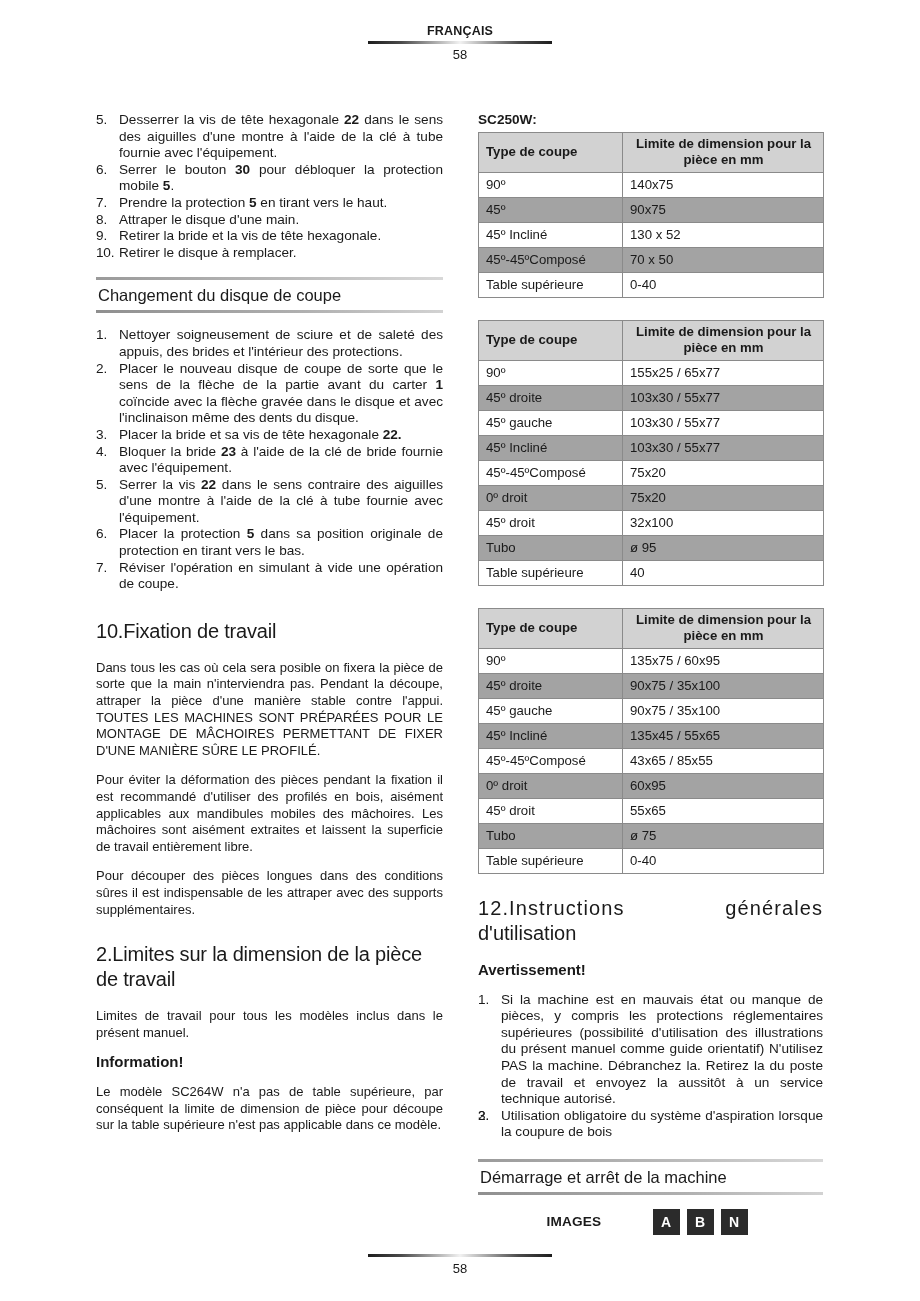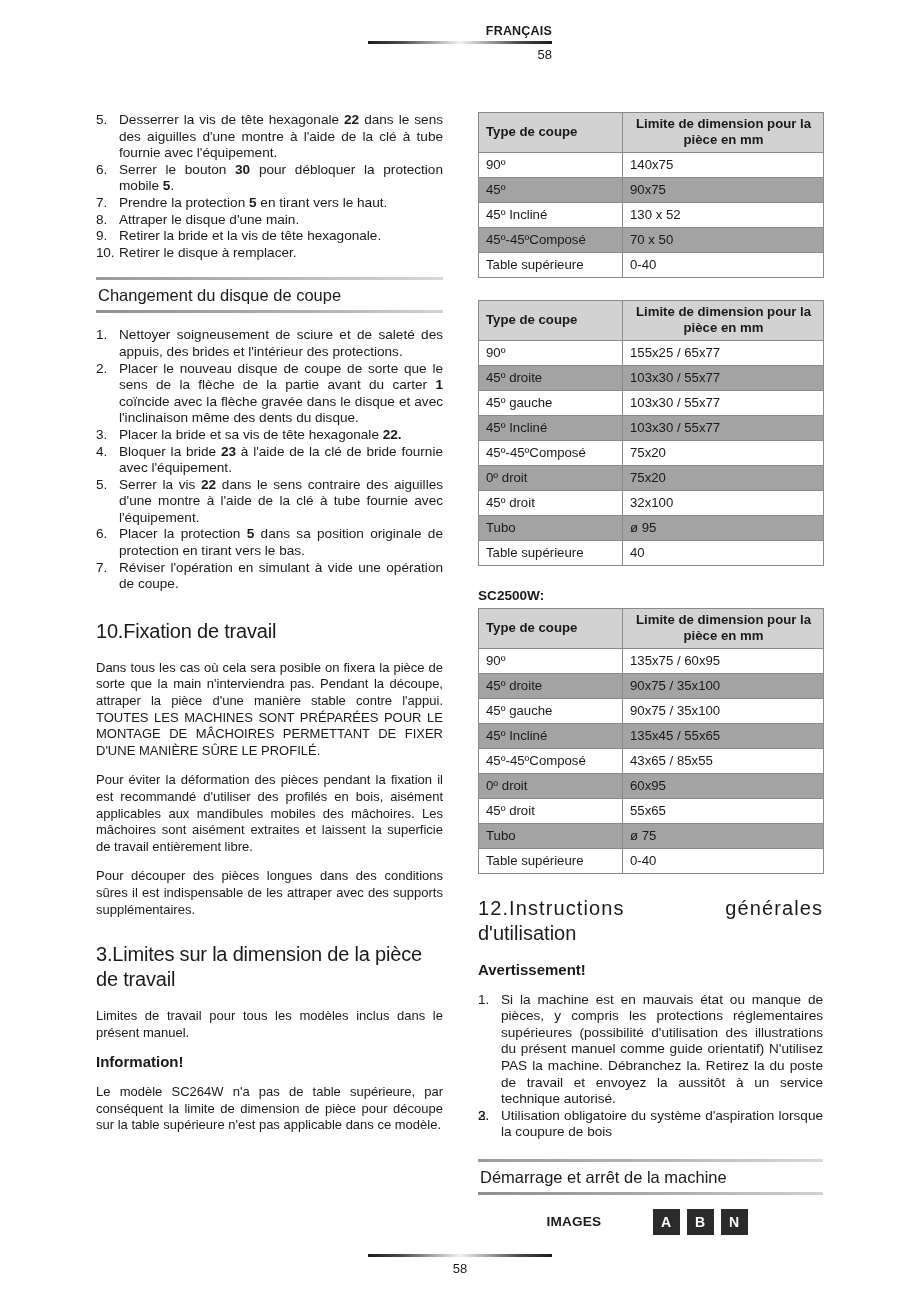--- a/index.html
+++ b/index.html
@@ -13,21 +13,21 @@
     position: relative;
     overflow: hidden;
   }
 
   
   .page-header {
     position: absolute;
     left: 368px;
     top: 24px;
     width: 184px;
-    text-align: right;
+    text-align: center;
   }
   .page-header .lang {
     font-size: 12.5px;
     font-weight: bold;
     letter-spacing: .2px;
     line-height: 15px;
   }
   .rule-gradient {
     height: 3px;
     margin-top: 2px;
@@ -238,28 +238,29 @@
       <li><span class="num">5.</span><span>Serrer la vis <b>22</b> dans le sens contraire des aiguilles d'une montre à l'aide de la clé à tube fournie avec l'équipement.</span></li>
       <li><span class="num">6.</span><span>Placer la protection <b>5</b>  dans sa position originale de protection en tirant vers le bas.</span></li>
       <li><span class="num">7.</span><span>Réviser l'opération en simulant à vide une opération de coupe.</span></li>
     </ol>
 
   <h2 class="chapter" style="margin-top:26px;">10.Fixation de travail</h2>
   <p class="body">Dans tous les cas où cela sera posible on fixera la pièce de sorte que la main n'interviendra pas. Pendant la découpe, attraper la pièce d'une manière stable contre l'appui. TOUTES LES MACHINES SONT PRÉPARÉES POUR LE MONTAGE DE MÂCHOIRES PERMETTANT DE FIXER D'UNE MANIÈRE SÛRE LE PROFILÉ.</p>
   <p class="body">Pour éviter la déformation des pièces pendant la fixation il est recommandé d'utiliser des profilés en bois, aisément applicables aux mandibules mobiles des mâchoires. Les mâchoires sont aisément extraites et laissent la superficie de travail entièrement libre.</p>
   <p class="body">Pour découper des pièces longues dans des conditions sûres il est indispensable de les attraper avec des supports supplémentaires.</p>
 
-  <h2 class="chapter" style="margin-top:24px;">3.Limites sur la dimension de la pièce de travail</h2>
+  <h2 class="chapter" style="margin-top:24px;">2.Limites sur la dimension de la pièce de travail</h2>
   <p class="body">Limites de travail pour tous les modèles inclus dans le présent manuel.</p>
   <p class="inline-bold">Information!</p>
   <p class="body last">Le modèle SC264W n'a pas de table supérieure, par conséquent la limite de dimension de pièce pour découpe sur la table supérieure n'est pas applicable dans ce modèle.</p>
 </div>
 
 <div class="col col-right">
 
+  <div class="tbl-label">SC250W:</div>
   <table class="spec" id="table-1">
     <colgroup>
         <col class="c1">
         <col class="c2">
       </colgroup>
   <thead>
         <tr>
           <th>Type de coupe</th>
           <th class="h2c">Limite de dimension pour la pièce en mm</th>
         </tr>
@@ -332,21 +333,20 @@
           <td>Tubo</td>
           <td>ø 95</td>
         </tr>
         <tr>
           <td>Table supérieure</td>
           <td>40</td>
         </tr>
       </tbody>
     </table>
 
-  <div class="tbl-label">SC2500W:</div>
   <table class="spec" id="table-3">
     <colgroup>
         <col class="c1">
         <col class="c2">
       </colgroup>
   <thead>
         <tr>
           <th>Type de coupe</th>
           <th class="h2c">Limite de dimension pour la pièce en mm</th>
         </tr>

